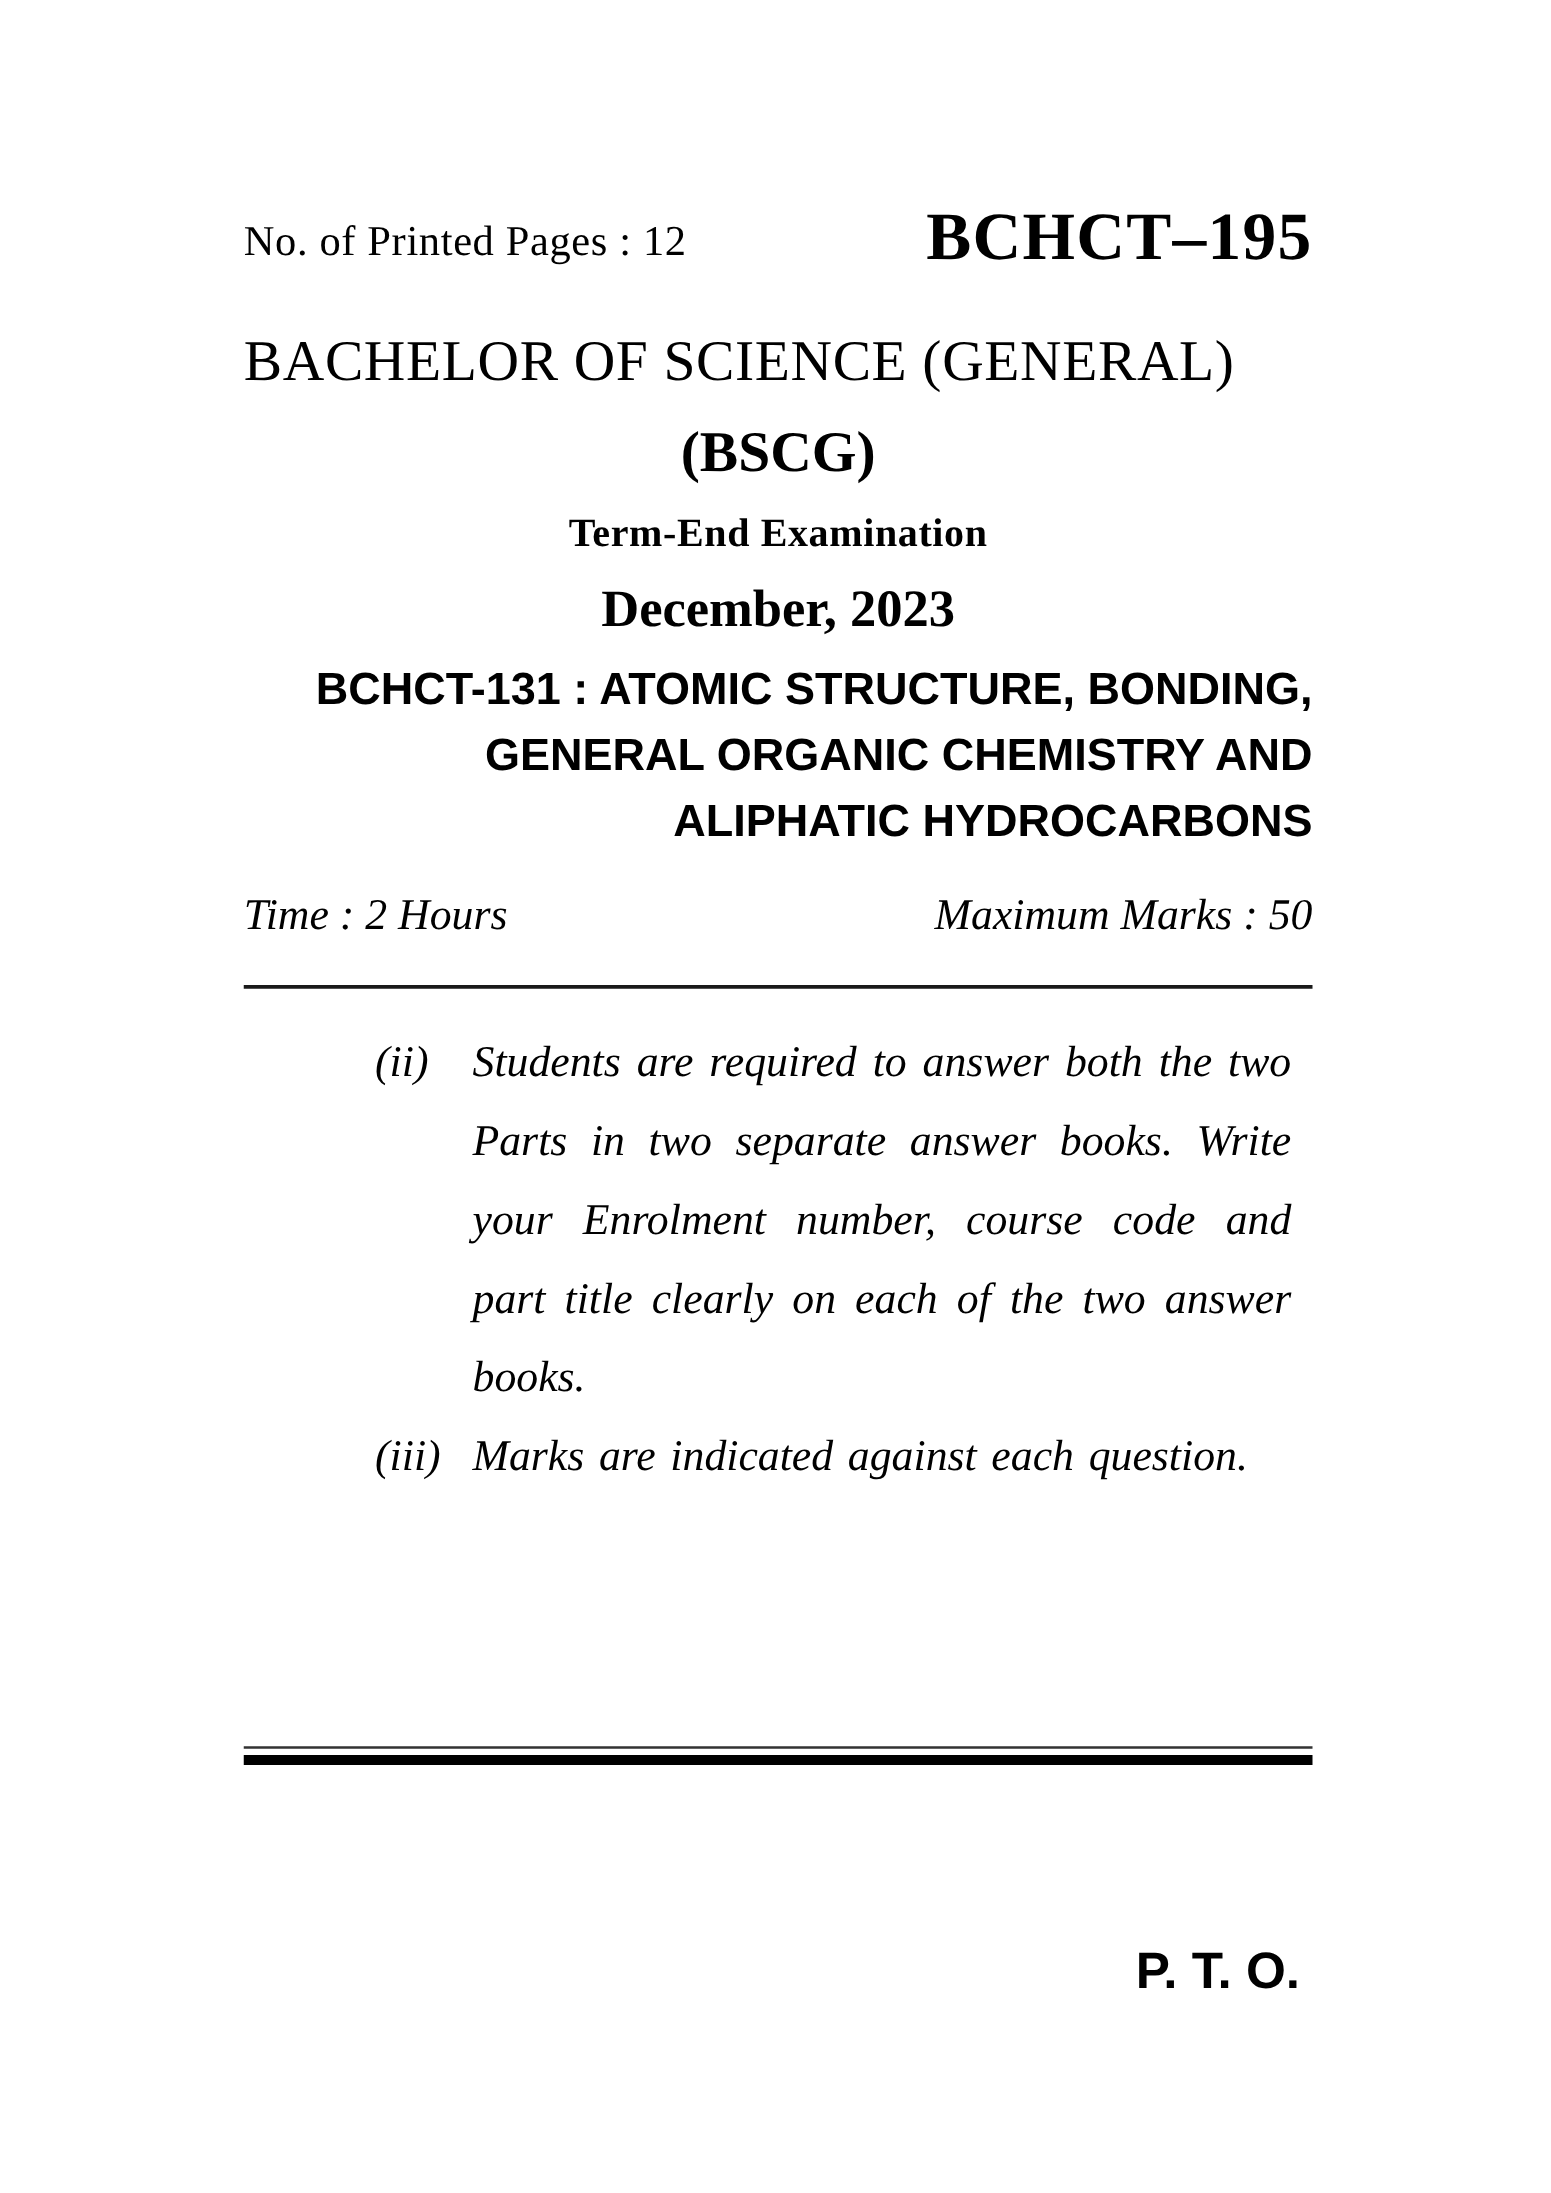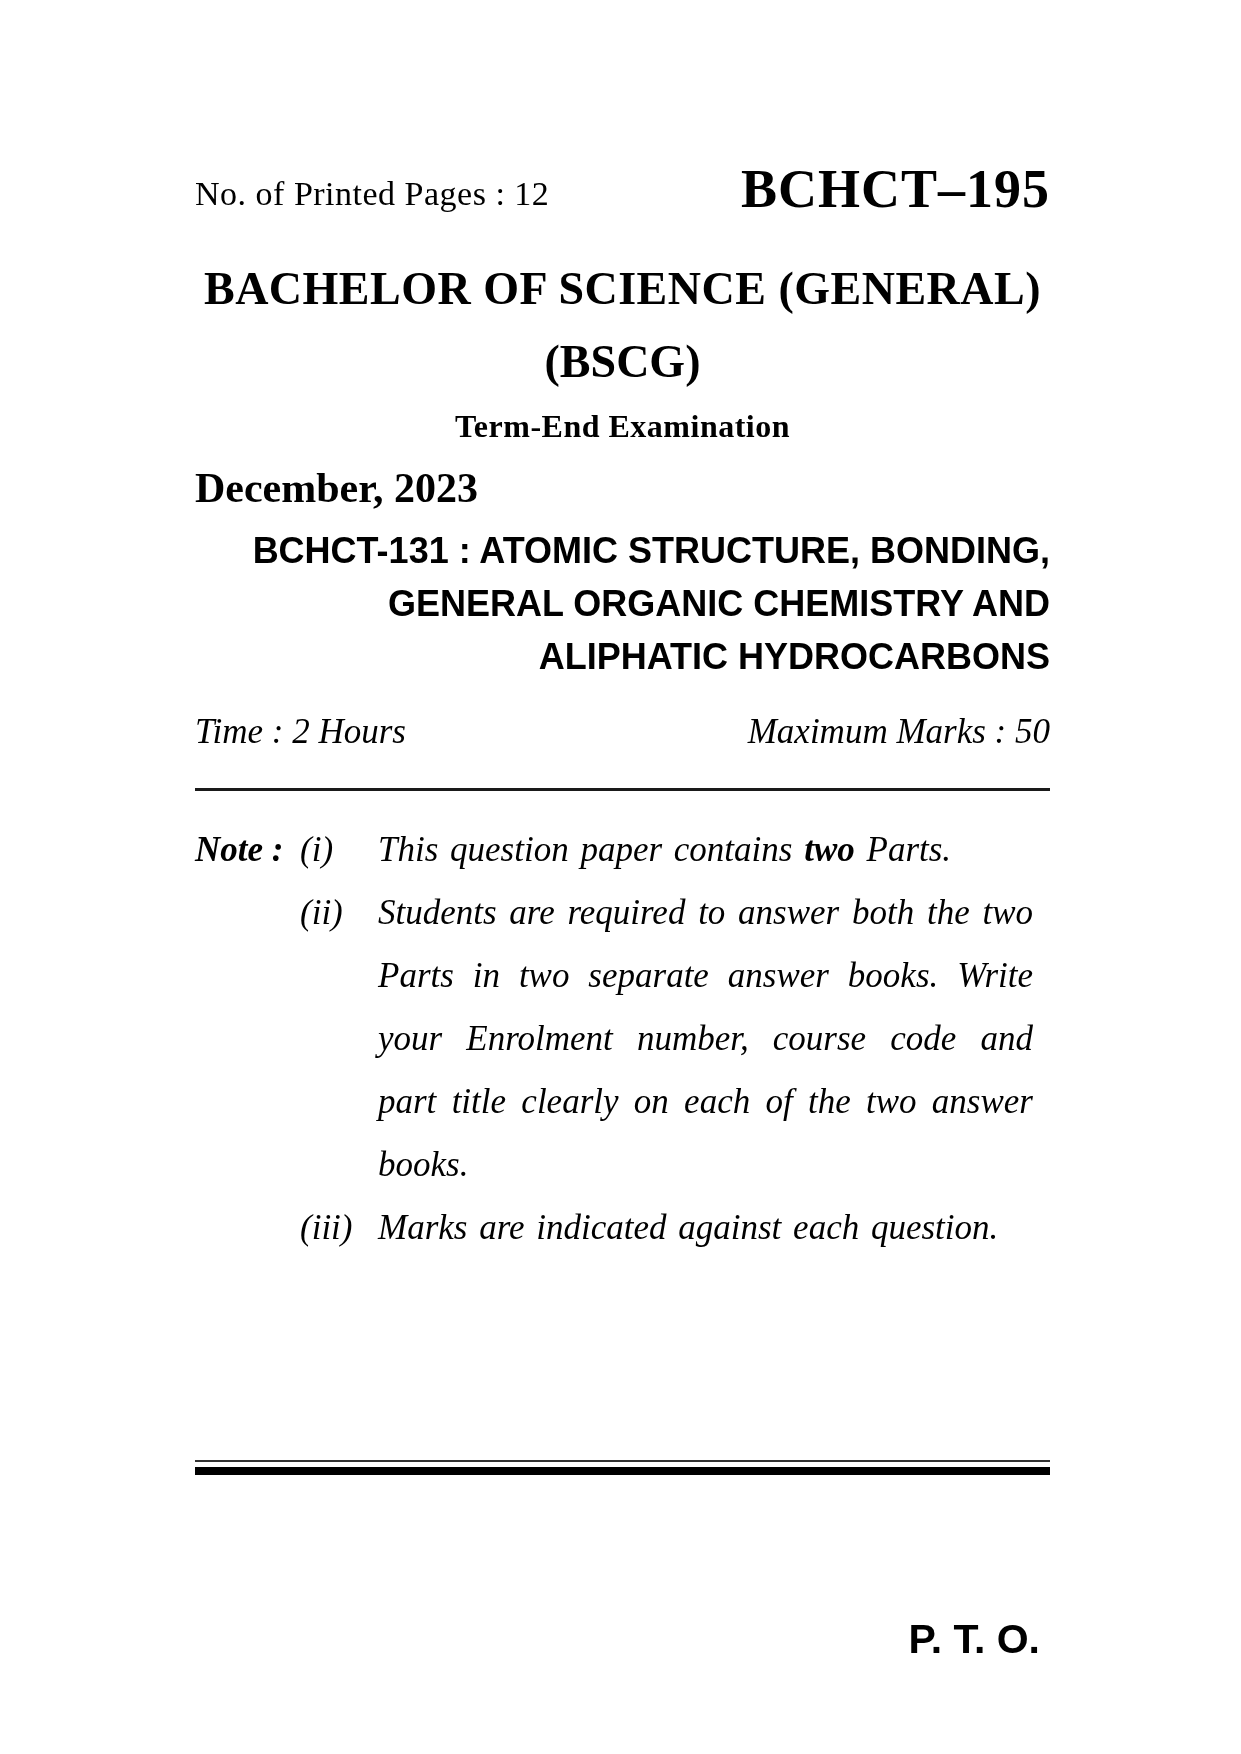--- a/index.html
+++ b/index.html
@@ -27,22 +27,22 @@
   }
   .paper-code {
     font-size: 54px;
     font-weight: bold;
     line-height: 1;
     letter-spacing: 1px;
   }
   .title-degree {
     margin-top: 50px;
     font-size: 46px;
-    font-weight: bold;
-    text-align: center;
+    font-weight: normal;
+    text-align: left;
     line-height: 1;
     letter-spacing: 0.5px;
   }
   .title-abbr {
     margin-top: 27px;
     font-size: 46px;
     font-weight: bold;
     text-align: center;
     line-height: 1;
   }
@@ -51,21 +51,21 @@
     font-size: 32px;
     font-weight: bold;
     text-align: center;
     line-height: 1;
     letter-spacing: 0.5px;
   }
   .title-session {
     margin-top: 25px;
     font-size: 42px;
     font-weight: bold;
-    text-align: left;
+    text-align: center;
     line-height: 1;
   }
   .course {
     margin-top: 24px;
     text-align: right;
     font-family: "Liberation Sans", sans-serif;
     font-weight: bold;
     font-size: 36px;
     line-height: 1;
     letter-spacing: 0;
@@ -136,25 +136,20 @@
 
   <div class="time-row">
     <span>Time : 2 Hours</span>
     <span>Maximum Marks : 50</span>
   </div>
 
   <div class="rule-single"></div>
 
   <div class="note">
     <div class="note-item">
-      <span class="note-label">Note :</span>
-      <span class="note-num">(i)</span>
-      <span class="note-text"><span>This question paper contains </span><b>two</b><span> Parts.</span></span>
-    </div>
-    <div class="note-item">
       <span class="note-label"></span>
       <span class="note-num">(ii)</span>
       <span class="note-text">Students are required to answer both the two Parts in two separate answer books. Write your Enrolment number, course code and part title clearly on each of the two answer books.</span>
     </div>
     <div class="note-item">
       <span class="note-label"></span>
       <span class="note-num">(iii)</span>
       <span class="note-text">Marks are indicated against each question.</span>
     </div>
   </div>

